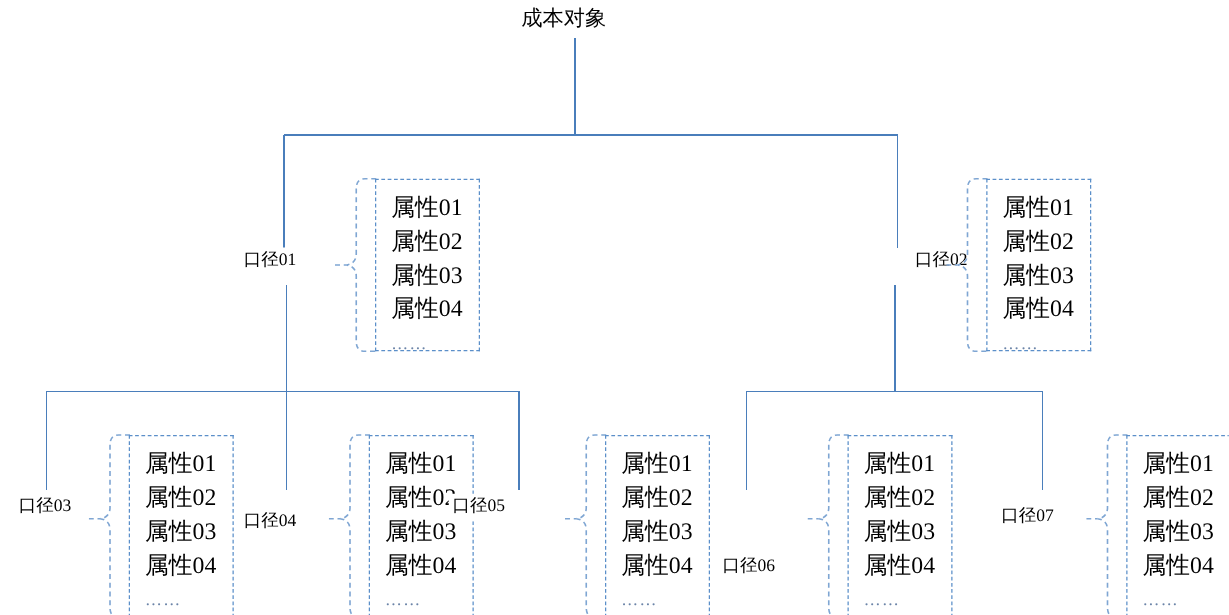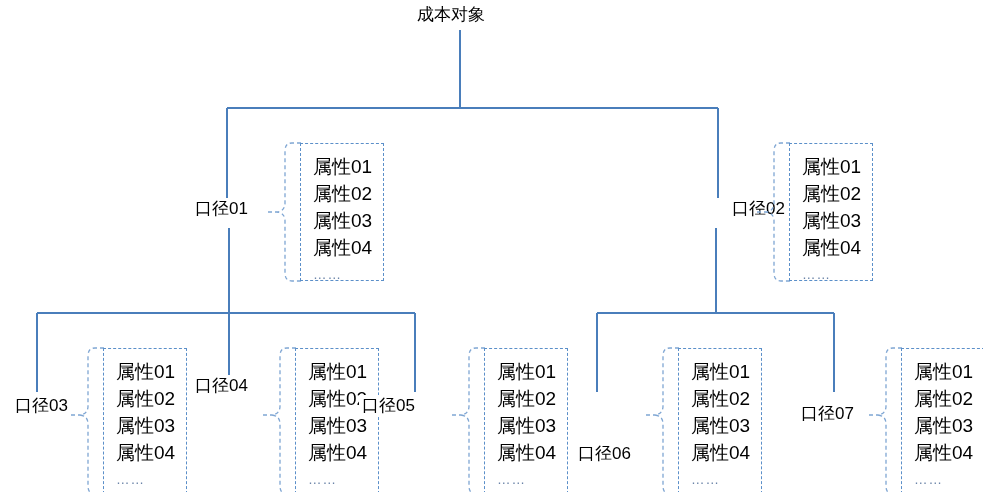--- a/index.html
+++ b/index.html
@@ -15,35 +15,36 @@
     font-family: "Liberation Sans", "DejaVu Sans", sans-serif;
     color: #000000;
   }
 
   #diagram-canvas {
     position: absolute;
     left: 0;
     top: 0;
     width: 969px;
     height: 492px;
+    font-family: Liberation Serif, serif;
   }
 
   #connector-layer {
     position: absolute;
     left: 0;
     top: 0;
     width: 983px;
     height: 492px;
     pointer-events: none;
   }
 
   
   .node-label {
     position: absolute;
-    font-size: 17px;
+    font-size: 14px;
     line-height: 20px;
     color: #000000;
     white-space: nowrap;
     background: #ffffff;
     padding: 1px 3px;
   }
   .root-label {
     font-size: 17px;
     line-height: 20px;
   }
@@ -146,21 +147,21 @@
   </svg>
 
   <div class="attr-box" style="left:103px; top:348px; width:84px; height:146px;">
     <div class="attr-item">属性01</div>
     <div class="attr-item">属性02</div>
     <div class="attr-item">属性03</div>
     <div class="attr-item">属性04</div>
     <div class="attr-ellipsis">……</div>
   </div>
 
-  <div class="node-label" style="left:192px; top:375px;">口径04</div>
+  <div class="node-label" style="left:192px; top:407px;">口径04</div>
 
   <svg class="brace-wrap" style="left:263px; top:346px;" width="34" height="150" viewBox="0 0 34 150">
     <path d="M 33 2 L 24 2 Q 17 2 17 10 L 17 60 Q 17 68 9 69 Q 17 70 17 78 L 17 140 Q 17 148 24 148 L 33 148" stroke="#7fa6d3" stroke-width="1.3" fill="none" stroke-dasharray="4,3"></path>
     <line x1="0" y1="69" x2="9" y2="69" stroke="#7fa6d3" stroke-width="1.3" stroke-dasharray="4,3"></line>
   </svg>
 
   <div class="attr-box" style="left:295px; top:348px; width:84px; height:146px;">
     <div class="attr-item">属性01</div>
     <div class="attr-item">属性02</div>
     <div class="attr-item">属性03</div>

